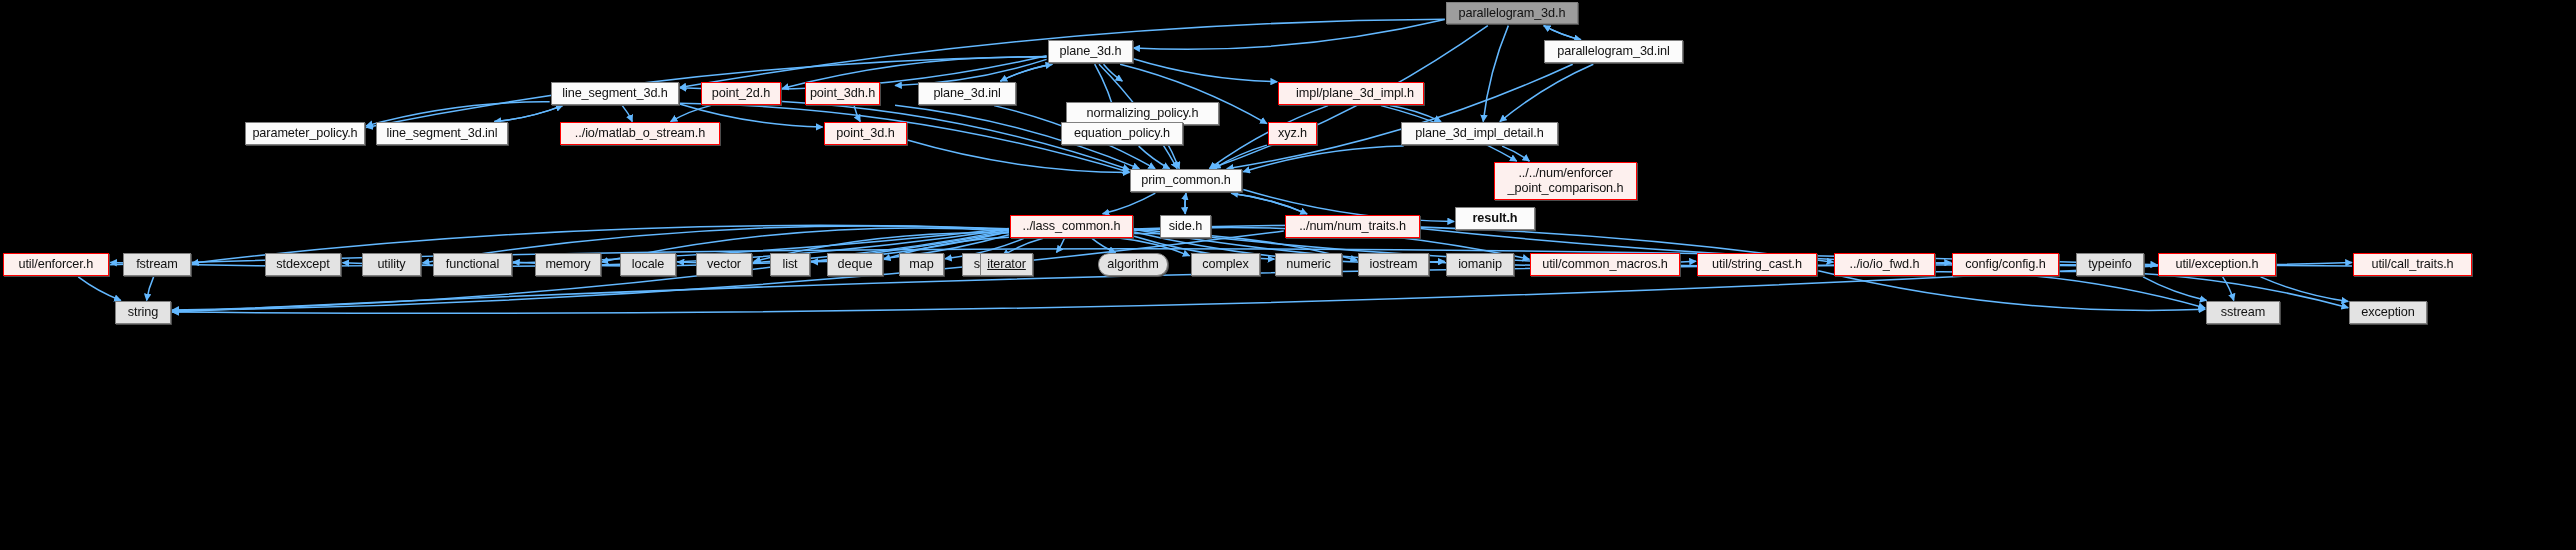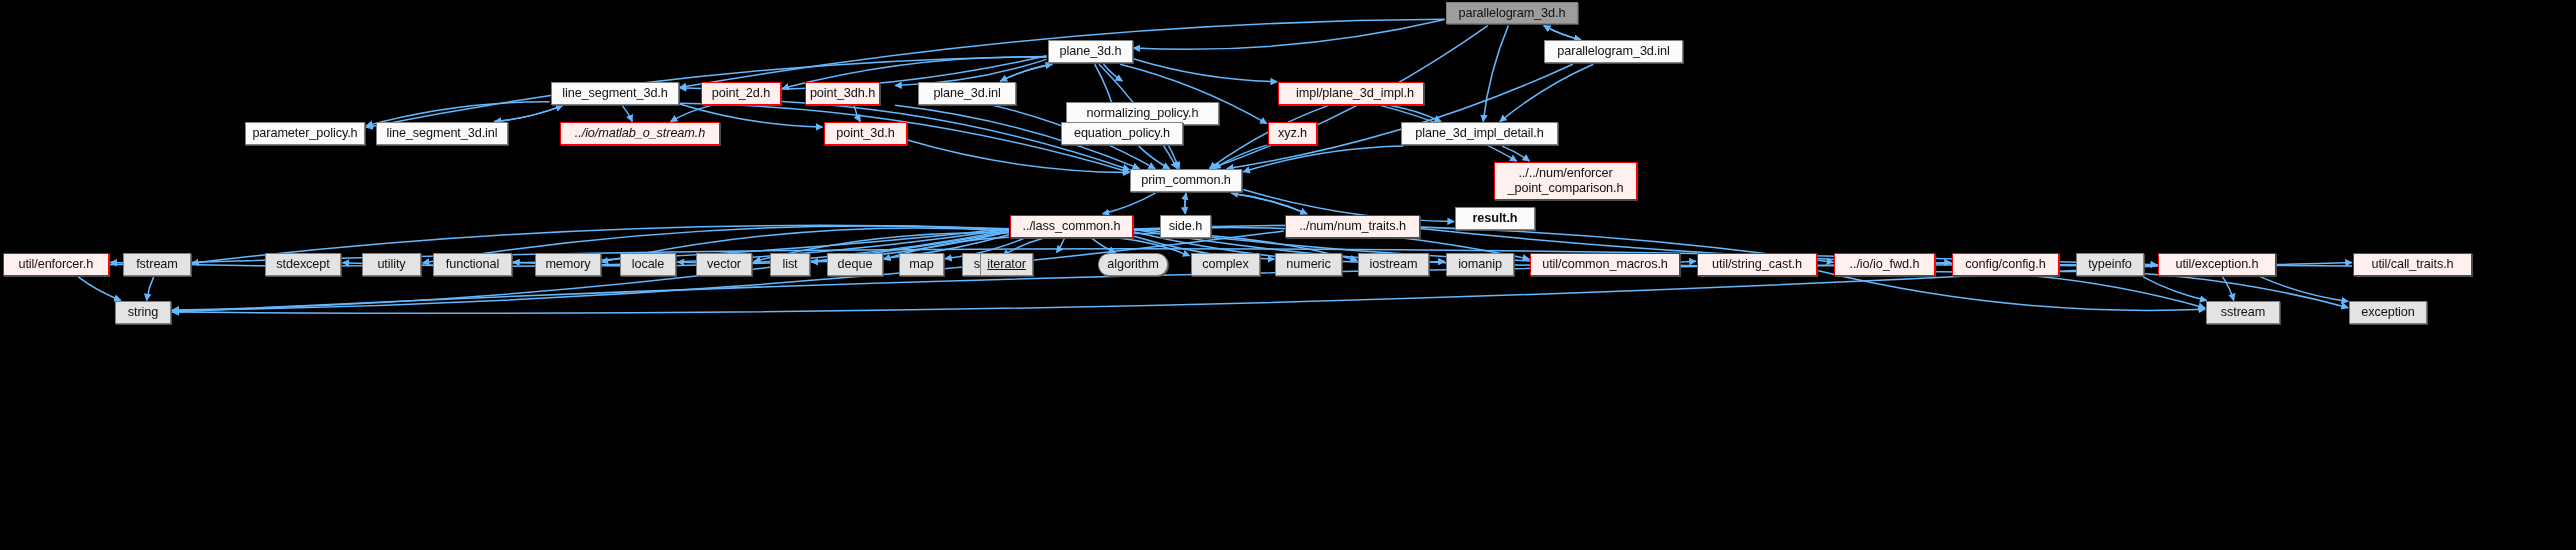--- a/index.html
+++ b/index.html
@@ -162,21 +162,21 @@
       <div class="node n-plain" style="left: 1544px; top: 40px; width: 139px; height: 22.6px;">parallelogram_3d.inl</div>
       <div class="node n-plain" style="left: 1048px; top: 40px; width: 85px; height: 22.6px;">plane_3d.h</div>
       <div class="node n-plain" style="left: 551px; top: 82px; width: 128px; height: 22.6px;">line_segment_3d.h</div>
       <div class="node n-red" style="left: 701px; top: 82px; width: 80px; height: 22.6px;">point_2d.h</div>
       <div class="node n-red" style="left: 805px; top: 82px; width: 75px; height: 22.6px;">point_3dh.h</div>
       <div class="node n-plain" style="left: 918px; top: 82px; width: 98px; height: 22.6px;">plane_3d.inl</div>
       <div class="node n-plain" style="left: 1066px; top: 82px; width: 153px; height: 22.6px; margin-top: 20px;">normalizing_policy.h</div>
       <div class="node n-red" style="left: 1278px; top: 82px; width: 146px; height: 22.6px; padding-left: 8px;">impl/plane_3d_impl.h</div>
       <div class="node n-plain" style="left: 245px; top: 122px; width: 120px; height: 22.6px;">parameter_policy.h</div>
       <div class="node n-plain" style="left: 376px; top: 122px; width: 132px; height: 22.6px;">line_segment_3d.inl</div>
-      <div class="node n-red" style="left: 560px; top: 122px; width: 160px; height: 22.6px; font-style: italic;">../io/matlab_o_stream.h</div>
+      <div class="node n-red" style="left: 560px; top: 122px; width: 160px; height: 22.6px;">../io/matlab_o_stream.h</div>
       <div class="node n-red" style="left: 824px; top: 122px; width: 83px; height: 22.6px;">point_3d.h</div>
       <div class="node n-plain" style="left: 1061px; top: 122px; width: 122px; height: 22.6px;">equation_policy.h</div>
       <div class="node n-red" style="left: 1268px; top: 122px; width: 49px; height: 22.6px;">xyz.h</div>
       <div class="node n-plain" style="left: 1401px; top: 122px; width: 157px; height: 22.6px;">plane_3d_impl_detail.h</div>
       <div class="node n-plain" style="left: 1130px; top: 169px; width: 112px; height: 22.6px;">prim_common.h</div>
       <div class="node n-red n-multiline" style="left: 1494px; top: 162px; width: 143px; height: 38px;">../../num/enforcer
 _point_comparison.h</div>
       <div class="node n-red" style="left: 1010px; top: 215px; width: 123px; height: 22.6px;">../lass_common.h</div>
       <div class="node n-plain" style="left: 1160px; top: 215px; width: 51px; height: 22.6px;">side.h</div>
       <div class="node n-red" style="left: 1285px; top: 215px; width: 135px; height: 22.6px;">../num/num_traits.h</div>

